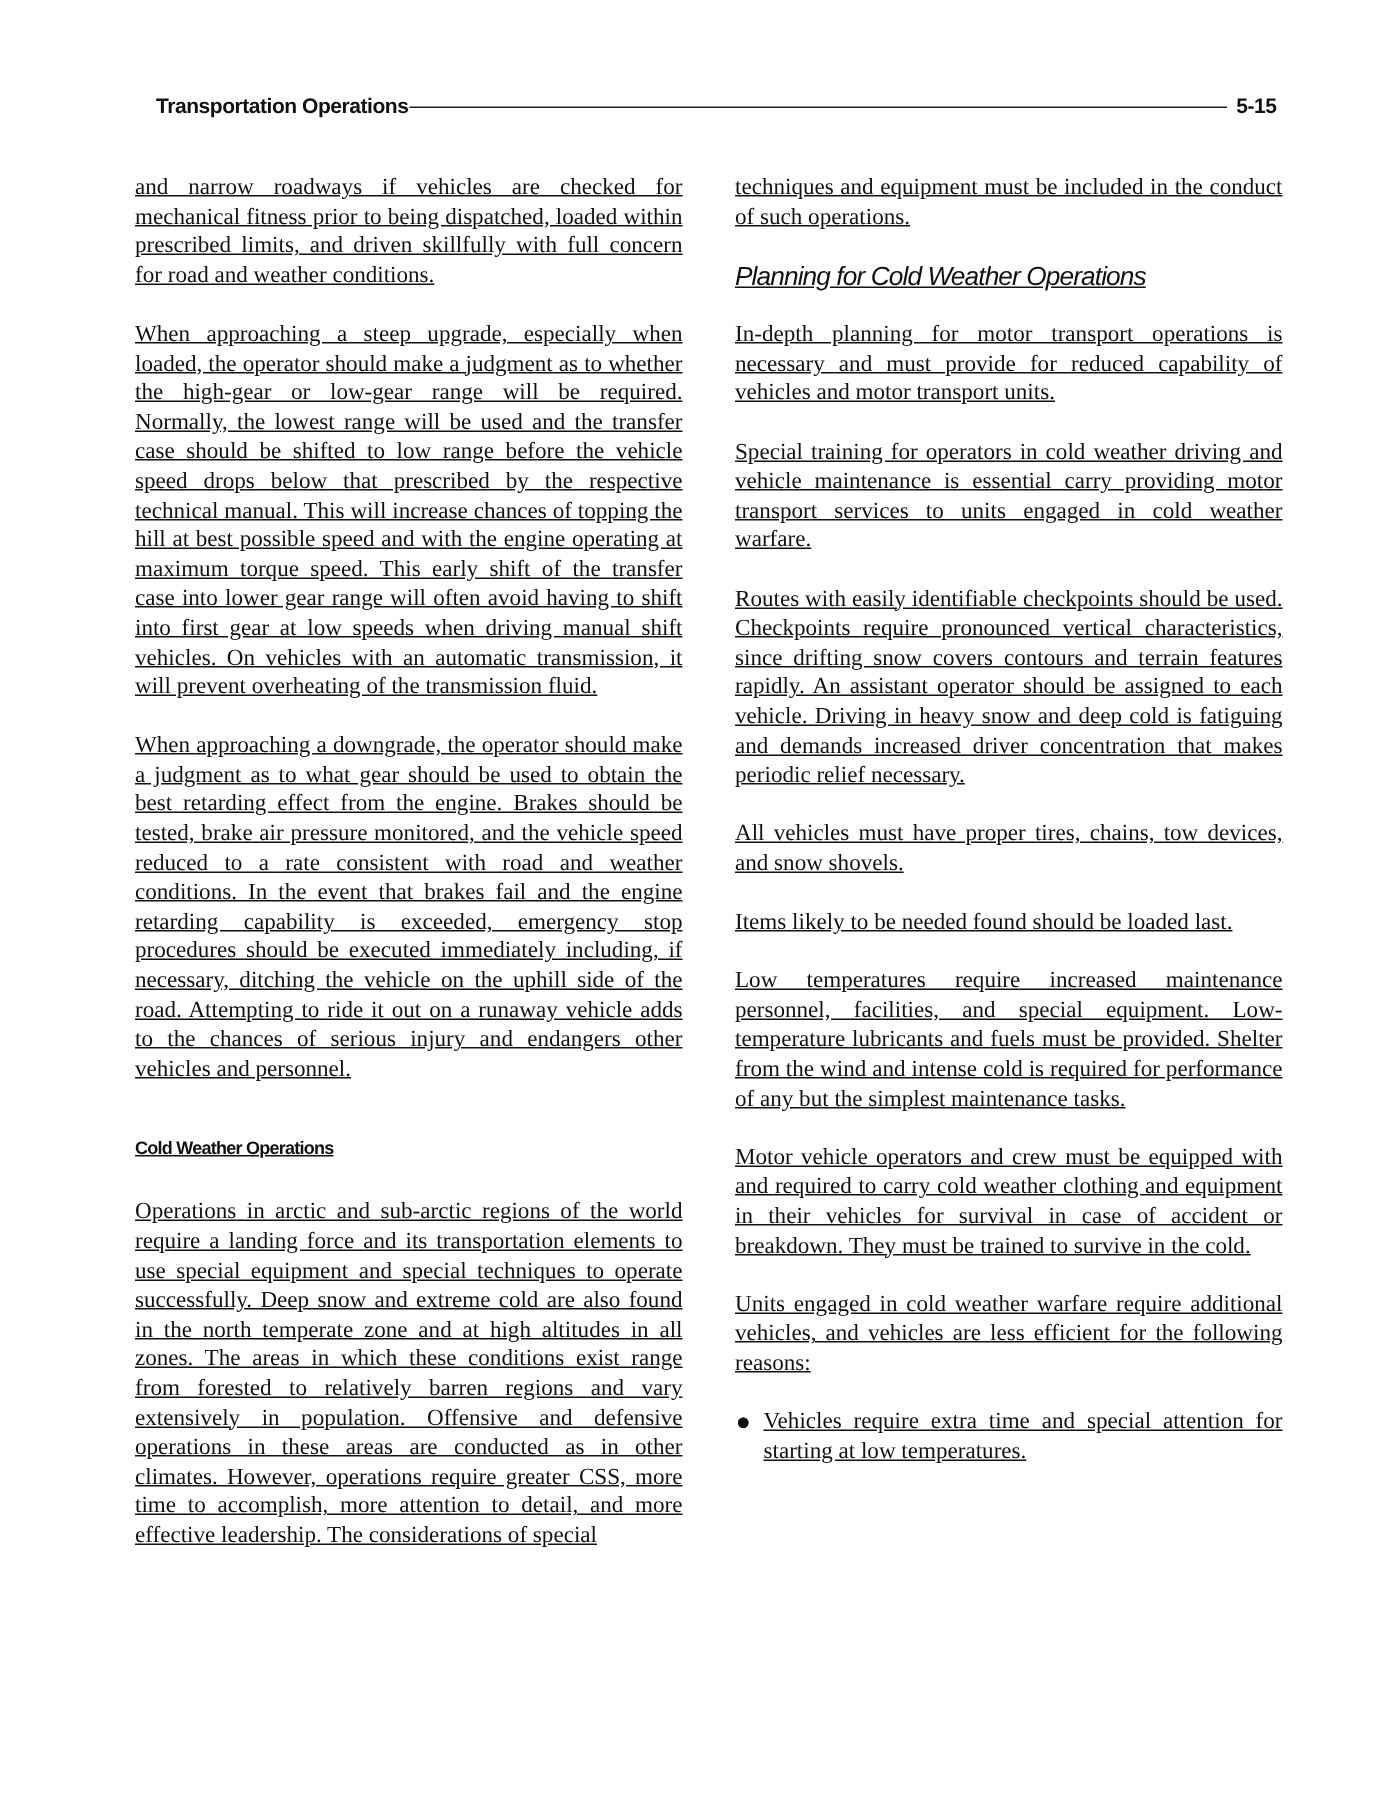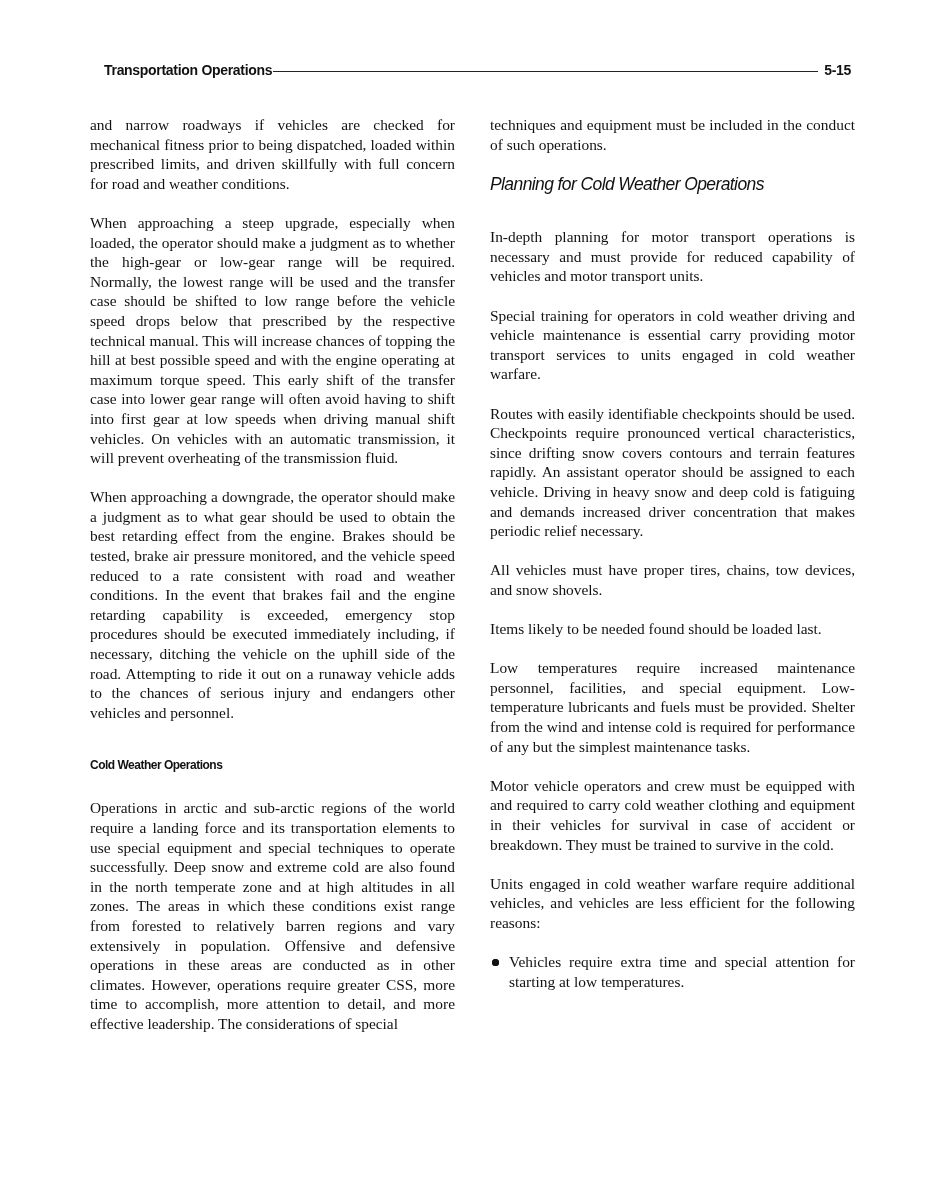--- a/index.html
+++ b/index.html
@@ -8,31 +8,32 @@
     position: absolute; left: 104px; top: 60px; width: 747px; height: 20px;
     display: flex; align-items: center;
     font-family: "Liberation Sans", sans-serif; font-weight: bold; font-size: 14px;
     letter-spacing: -0.3px;
   }
   .header .rule { flex: 1; height: 0; border-top: 1px solid #222; margin: 0 6px 0 1px; position: relative; top: 1px; }
   .col {
     position: absolute; top: 115px; width: 365px;
     font-family: "Liberation Serif", serif; font-size: 15.4px; line-height: 19.6px;
     text-align: justify;
+    text-decoration: underline;
   }
   .col.left { left: 90px; }
   .col.right { left: 490px; }
   .col p { margin: 0 0 19.6px 0; }
   h2.sec {
     font-family: "Liberation Sans", sans-serif; font-weight: bold; font-size: 12px;
     margin: 32px 0 22px 0; letter-spacing: -0.5px; line-height: 22px;
   }
   h3.sub {
     font-family: "Liberation Sans", sans-serif; font-style: italic; font-weight: normal; font-size: 17.5px;
-    margin: 19px 0 32px 0; letter-spacing: -0.6px; line-height: 22px;
+    margin: 19px 0 18px 0; letter-spacing: -0.6px; line-height: 22px;
   }
   ul.bullets { list-style: none; margin: 0; padding: 0; }
   ul.bullets li { position: relative; padding-left: 19px; margin-bottom: 5px; }
   ul.bullets li .dot {
     position: absolute; left: 2px; top: 7px; width: 7px; height: 7px; border-radius: 50%; background: #111;
   }
 </style>
 </head>
 <body>
 

